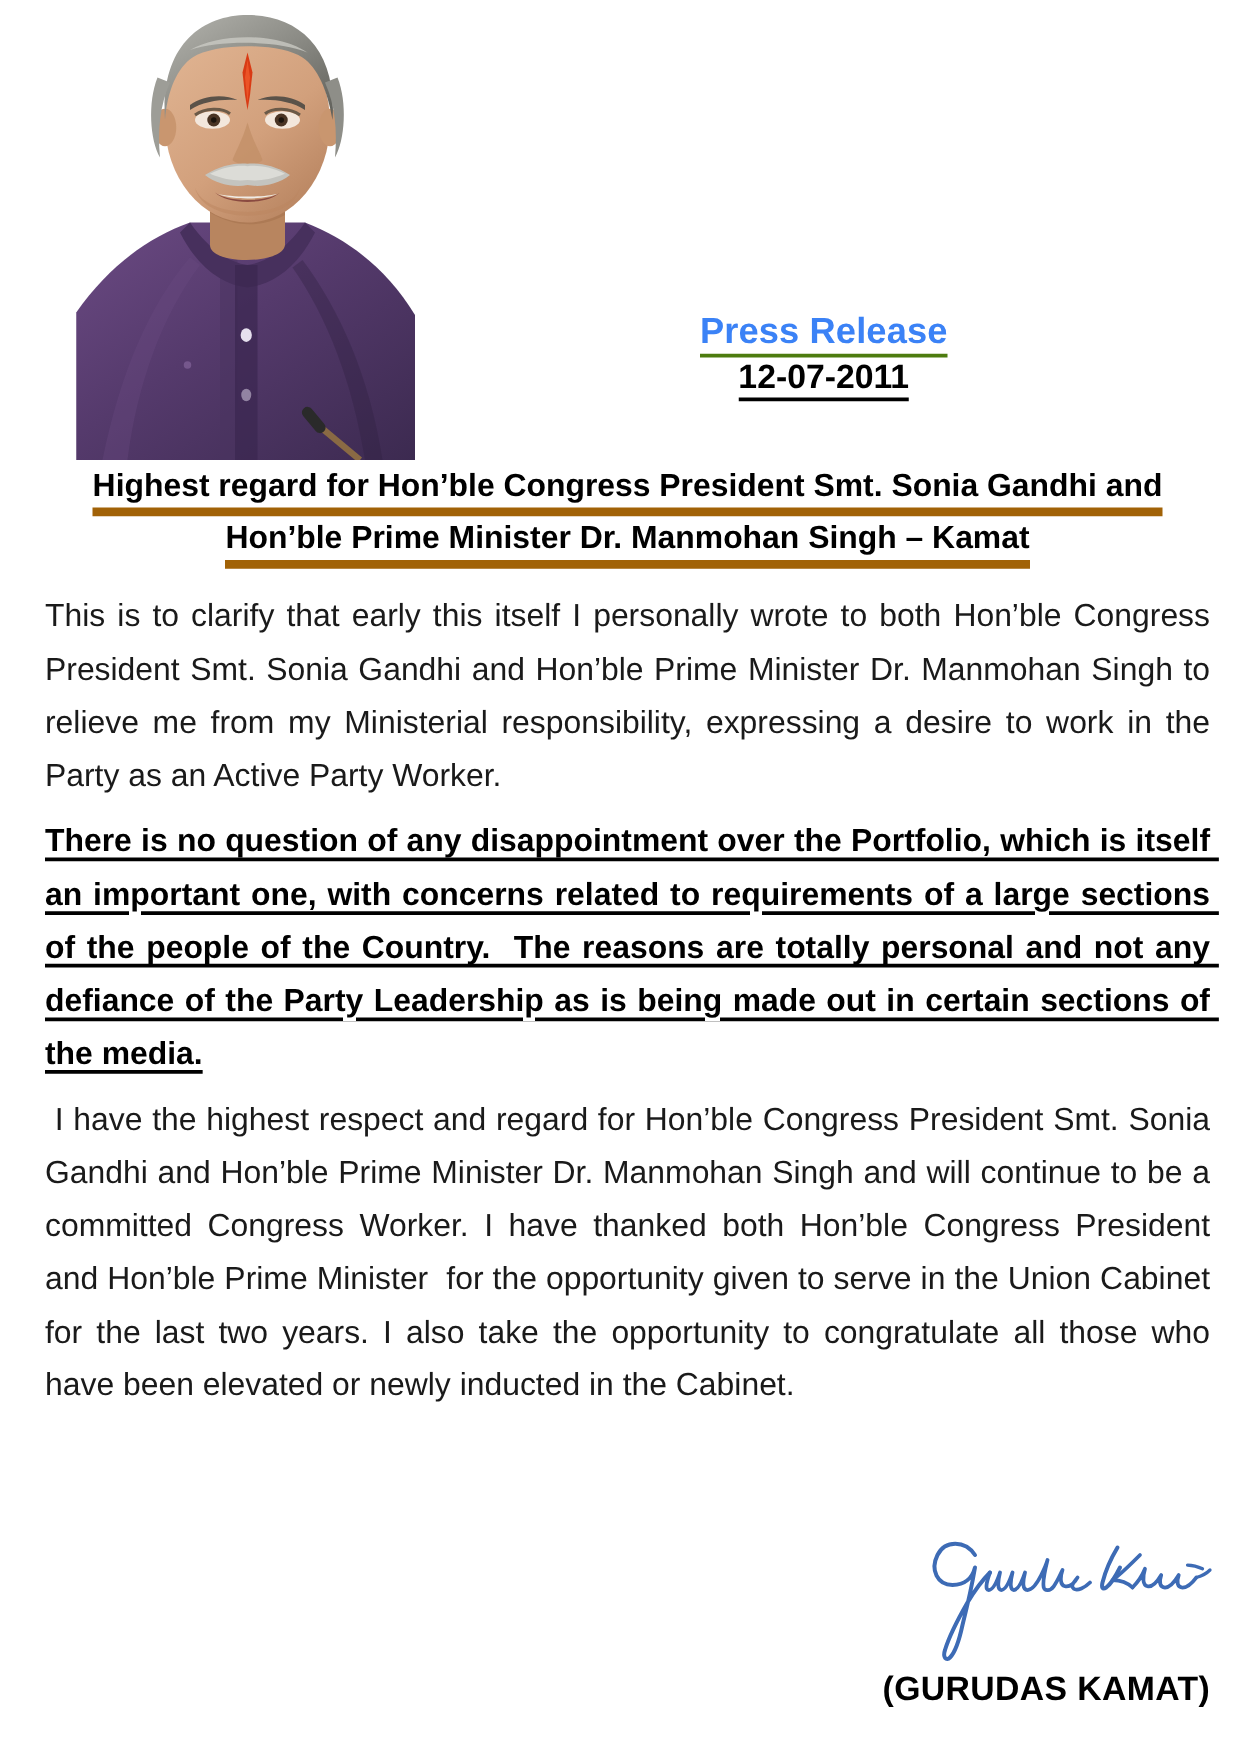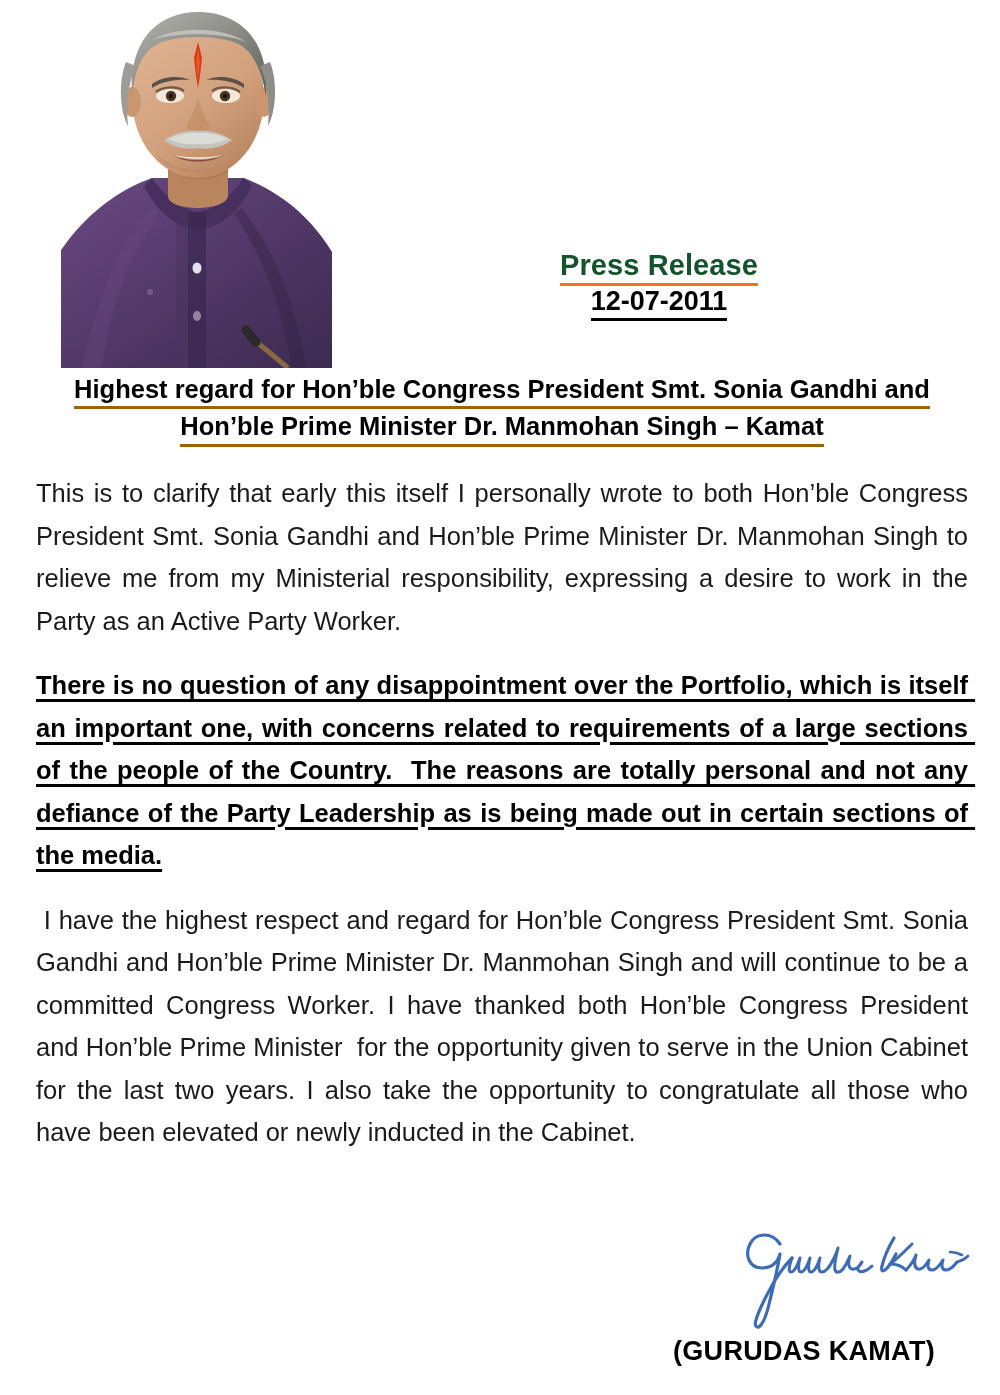--- a/index.html
+++ b/index.html
@@ -35,23 +35,23 @@
     left: 350px;
     top: 248px;
     width: 618px;
     text-align: center;
   }
   .press-release-title {
     font-size: 29px;
     font-weight: bold;
     letter-spacing: 0.1px;
     line-height: 1.18;
-    color: #14532d;
+    color: #3b82f6;
     display: inline-block;
-    border-bottom: 3px solid #f97316;
+    border-bottom: 3px solid #4d7c0f;
     padding-bottom: 1px;
   }
   .release-date-row {
     text-align: center;
   }
   .release-date {
     font-size: 27px;
     font-weight: bold;
     color: #000;
     display: inline-block;
@@ -66,42 +66,42 @@
     top: 372px;
     width: 932px;
     text-align: center;
     font-size: 25.5px;
     font-weight: bold;
     color: #000;
     line-height: 1.35;
   }
   .headline .hl-line {
     display: inline-block;
-    border-bottom: 3px solid #a16207;
+    border-bottom: 7px solid #a16207;
     padding-bottom: 0px;
   }
 
   
   .body-area {
     position: absolute;
     left: 36px;
     top: 472px;
     width: 932px;
   }
   p.para {
     margin: 0;
     font-size: 25.5px;
     line-height: 42.5px;
     text-align: justify;
     text-justify: inter-word;
     color: #1a1a1a;
     font-weight: normal;
     white-space: pre-wrap;
   }
-  p.para.spacer-top { margin-top: 22px; }
+  p.para.spacer-top { margin-top: 10px; }
 
   p.para.emph {
     font-weight: bold;
     color: #000;
     text-decoration: underline;
     text-decoration-thickness: 2.5px;
     text-underline-offset: 5px;
   }
 
   
@@ -112,21 +112,21 @@
     width: 240px;
     height: 110px;
   }
   .signature svg { display: block; width: 240px; height: 110px; }
 
   .signature-name {
     position: absolute;
     left: 640px;
     top: 1336px;
     width: 328px;
-    text-align: center;
+    text-align: right;
     font-size: 27px;
     font-weight: bold;
     letter-spacing: 0.3px;
     color: #000;
   }
 </style>
 </head>
 <body>
 
 <div class="photo">

